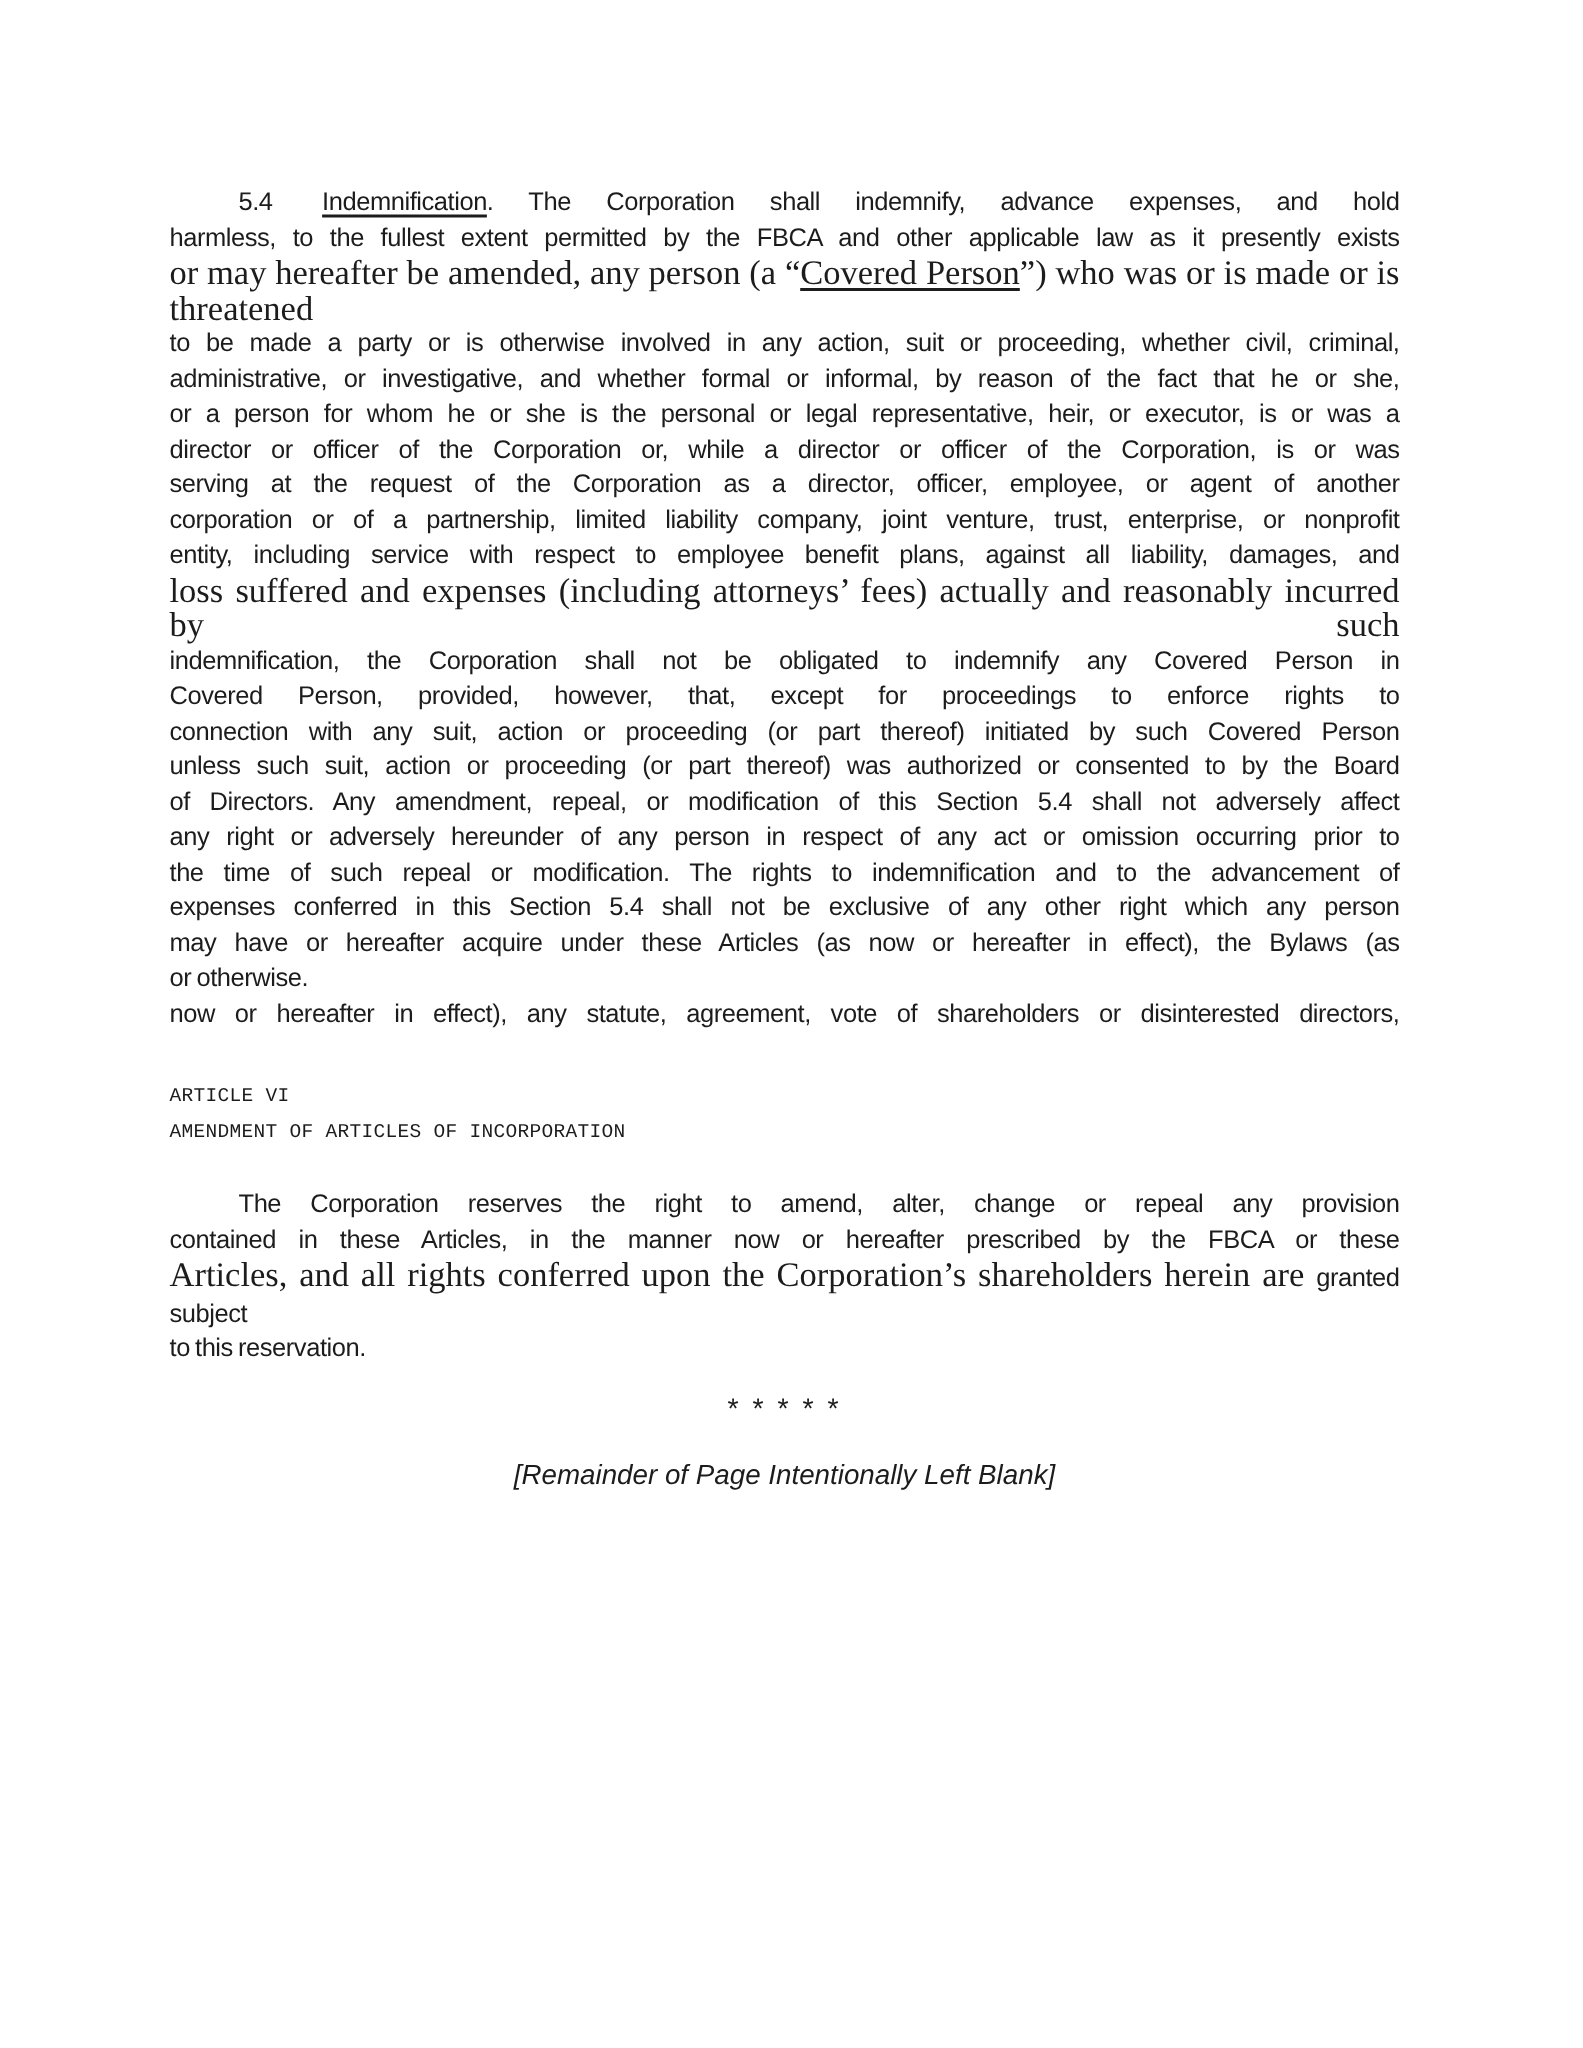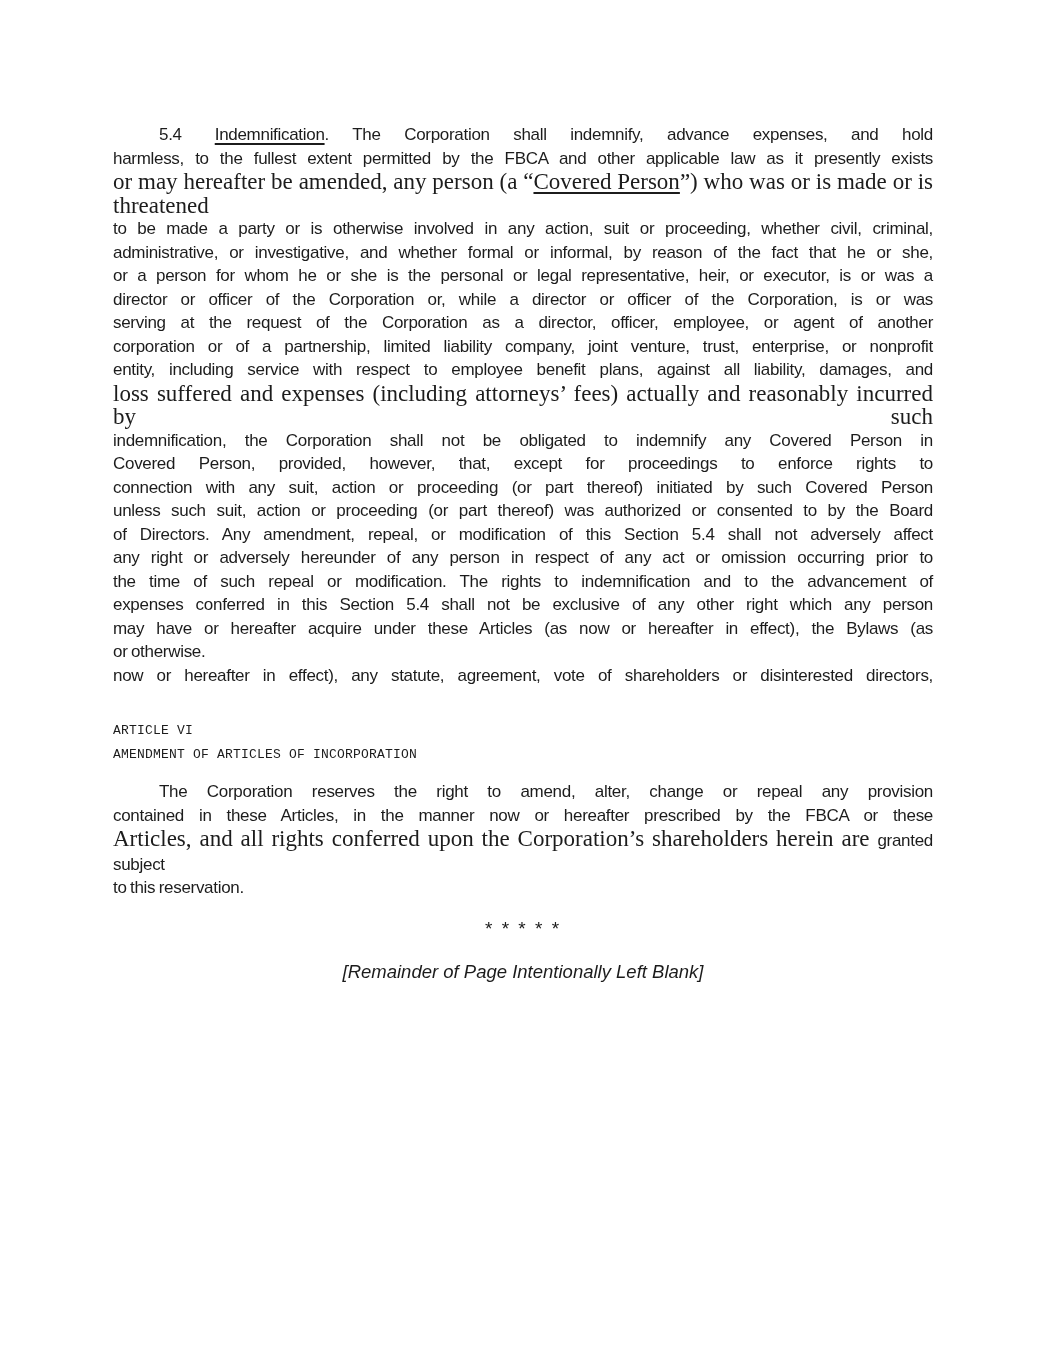--- a/index.html
+++ b/index.html
@@ -42,21 +42,21 @@
   .ind { width: 46px; }
   .tab { width: 33px; }
   .heading {
     text-align: left;
     font-size: 13px;
     line-height: 23.5px;
     letter-spacing: 0.2px;
     font-family: Liberation Mono, monospace;
   }
   .heading.first { margin-top: 32px; }
-  .p2 { margin-top: 14px; }
+  .p2 { margin-top: 25px; }
   .stars {
     margin-top: 17px;
     text-align: center;
     font-size: 19px;
     line-height: 23.5px;
     letter-spacing: 2px;
   }
   .note {
     margin-top: 20px;
     text-align: center;

